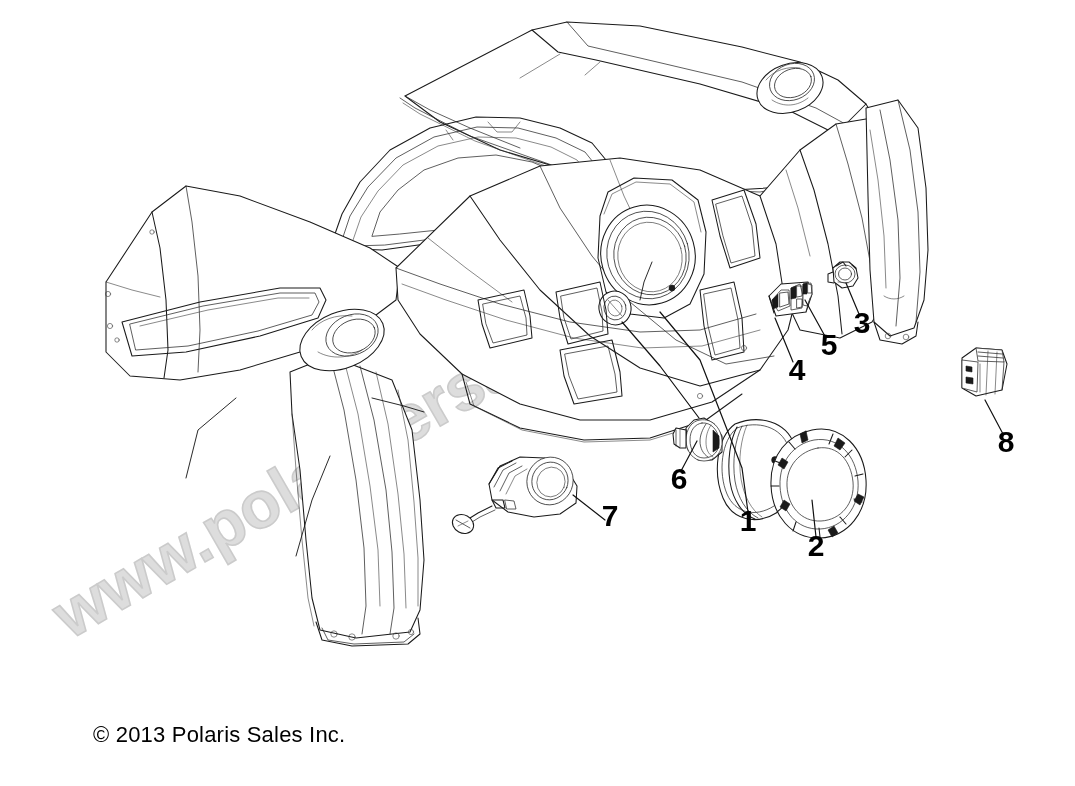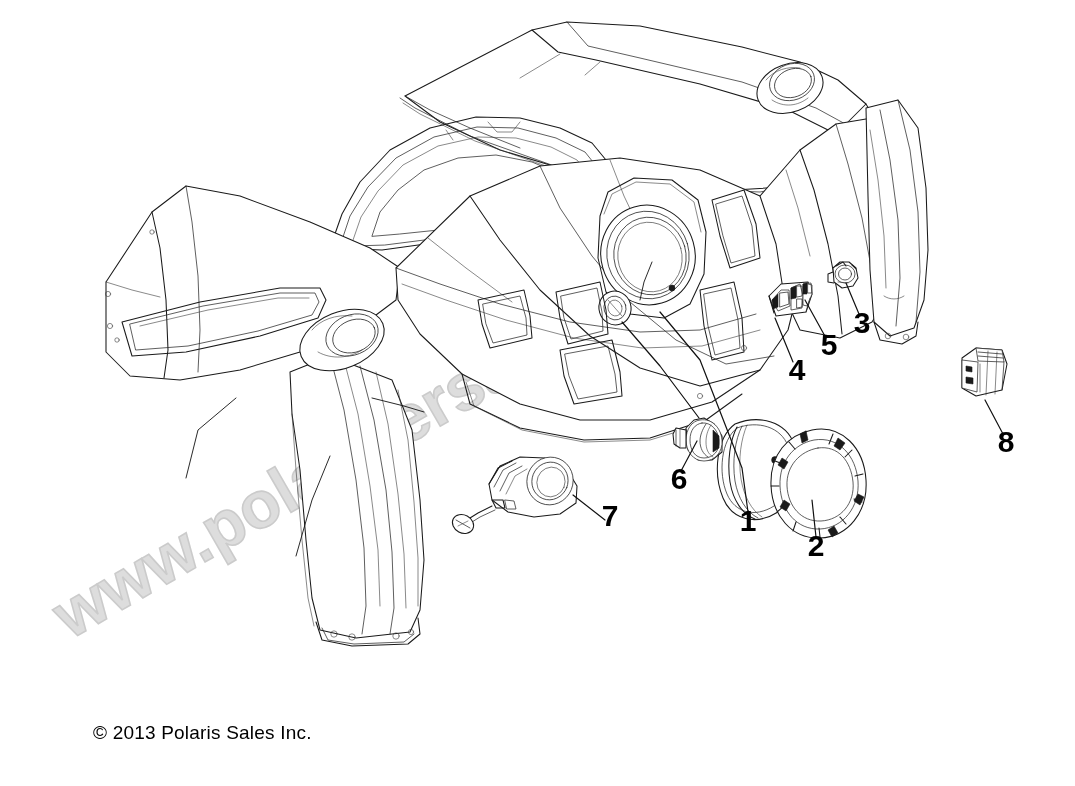--- a/index.html
+++ b/index.html
@@ -22,21 +22,21 @@
     position: absolute;
     left: 0;
     top: 0;
     width: 1075px;
     height: 786px;
   }
   .copyright {
     position: absolute;
     left: 93px;
     top: 722px;
-    font-size: 19px;
+    font-size: 22px;
     color: #000000;
     letter-spacing: 0.2px;
     white-space: nowrap;
     font-family: "Liberation Sans", sans-serif;
   }
   
 </style>
 </head>
 <body>
 

